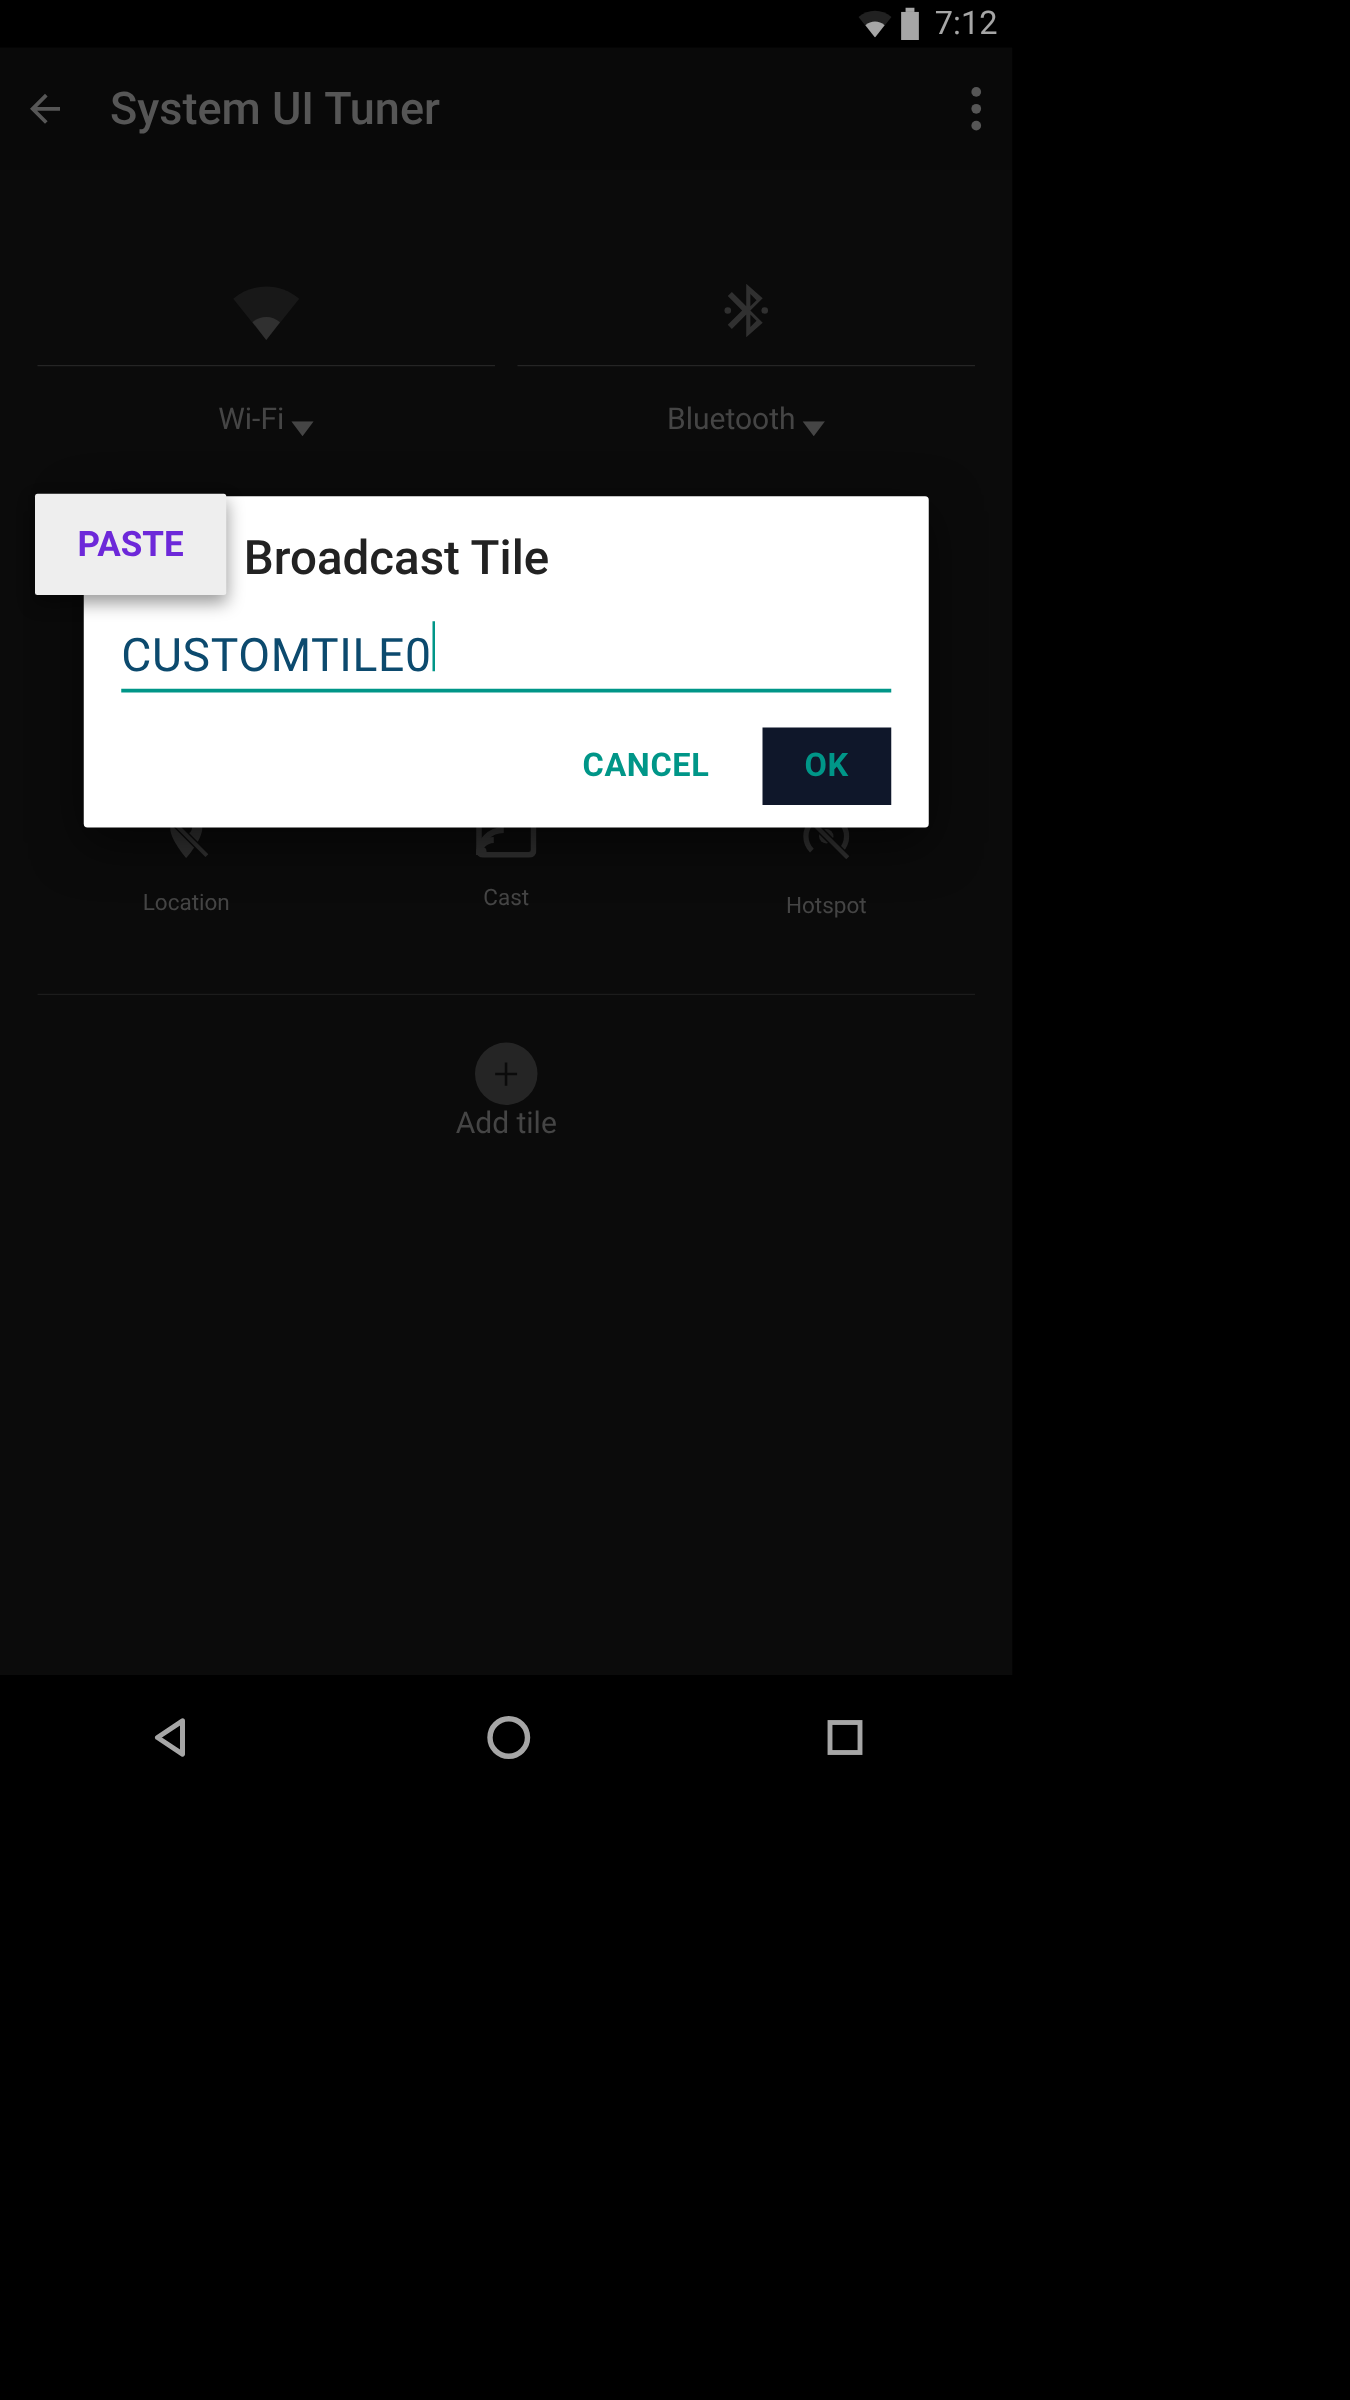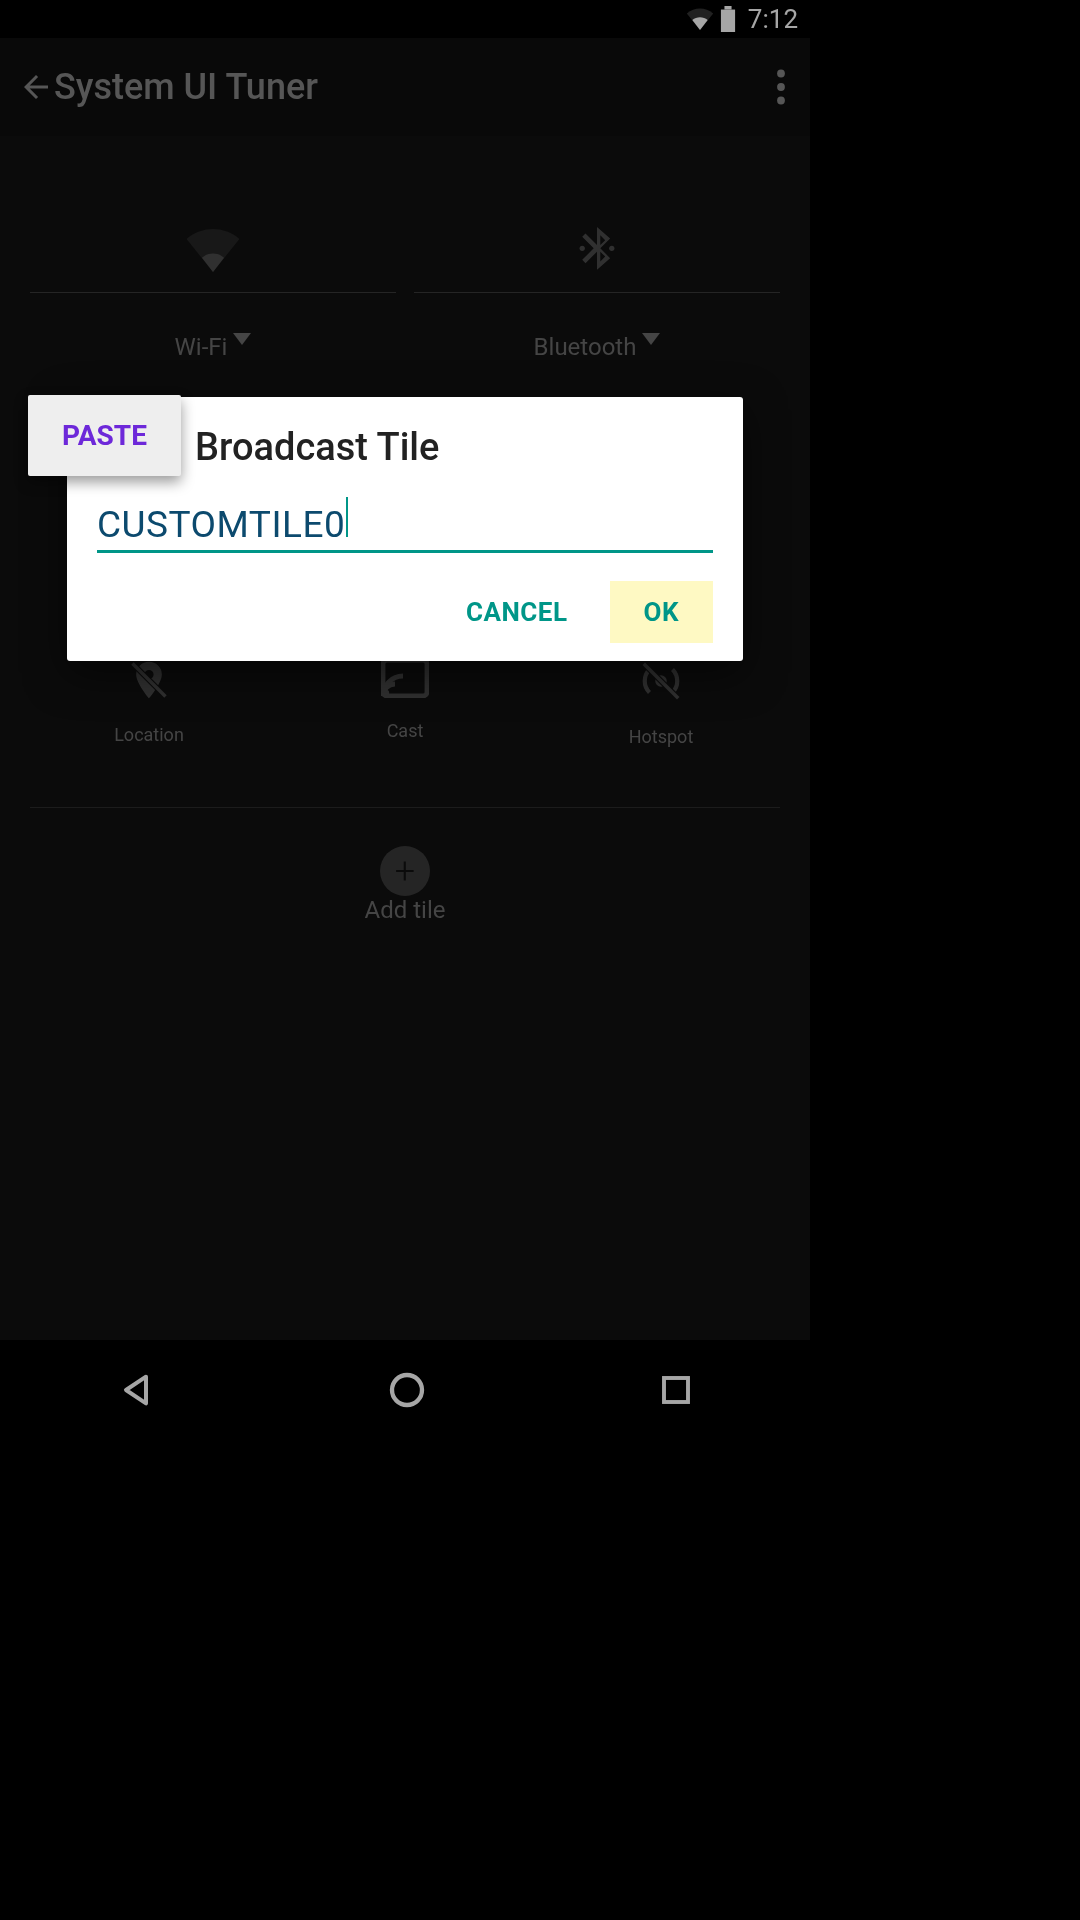--- a/index.html
+++ b/index.html
@@ -23,21 +23,21 @@
     .status-time { font-size: 26px; font-weight: 400; margin-left: 6px; }
     .app-bar {
       height: 98px;
       background: #0e0e0e;
       display: flex;
       align-items: center;
       padding: 0 18px;
       position: relative;
     }
     .app-bar .back { color: #848484; }
-    .app-bar .title { color: #848484; font-size: 36px; font-weight: 500; }
+    .app-bar .title { color: #848484; font-size: 36px; font-weight: 500; margin-left: 34px; }
     .app-bar .overflow { position: absolute; right: 24px; }
     .content {
       position: absolute;
       top: 136px;
       left: 0; right: 0; bottom: 100px;
       background: #111;
       padding: 30px 30px 0 30px;
     }
     .row2 {
       display: grid;
@@ -45,21 +45,21 @@
       gap: 18px;
       margin-top: 60px;
     }
     .tile-top {
       display: flex;
       flex-direction: column;
       align-items: center;
     }
     .tile-top .icon-wrap { height: 48px; display:flex; align-items:center; justify-content:center;}
     .tile-top .rule { height: 1px; background: #3a3a3a; width: 100%; margin-top: 18px; }
-    .tile-top .label-row { margin-top: 40px; display: flex; align-items: flex-start; gap: 6px; color: #6a6a6a; font-size: 24px; }
+    .tile-top .label-row { margin-top: 28px; display: flex; align-items: flex-end; gap: 6px; color: #6a6a6a; font-size: 24px; }
     .row3 {
       display: grid;
       grid-template-columns: 1fr 1fr 1fr;
       gap: 18px;
       margin-top: 130px;
     }
     .tile-mid, .tile-small {
       display: flex;
       flex-direction: column;
       align-items: center;
@@ -92,21 +92,21 @@
     .dialog-title { font-size: 38px; color: #222; font-weight: 500; margin-bottom: 28px; padding-left: 98px;}
     .text-field {
       display: flex; align-items: baseline;
       border-bottom: 3px solid #009688;
       padding-bottom: 4px;
     }
     .text-field .value { font-size: 37px; color: #0c4a6e; letter-spacing: 0.5px; }
     .cursor { width: 2px; height: 40px; background: #009688; display:inline-block; margin-left:1px; vertical-align: middle;}
     .dialog-actions { display:flex; justify-content:flex-end; gap: 20px; margin-top: 28px; align-items:center;text-align:right;}
     .btn-flat { font-size: 26px; font-weight: 700; color: #009688; padding: 16px 22px; letter-spacing: 0.5px;}
-    .btn-ok { background: #fef9c3; padding: 16px 34px; }
+    .btn-ok { background: #0f172a; padding: 16px 34px; }
     .paste-popup {
       position: absolute;
       left: 28px; top: 395px;
       background: #eeeeee;
       padding: 24px 34px;
       font-size: 28px; font-weight: 700; color: #6d28d9;
       box-shadow: 0 6px 14px rgba(0,0,0,0.4);
       border-radius: 2px;
     }
     svg { display: block; }

